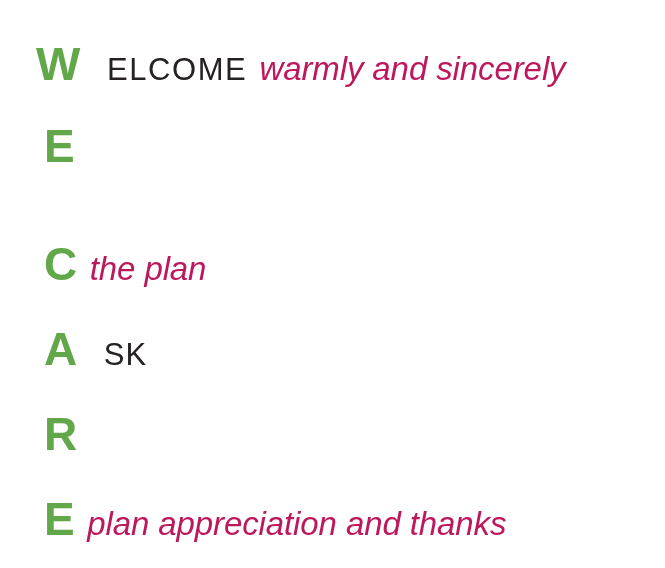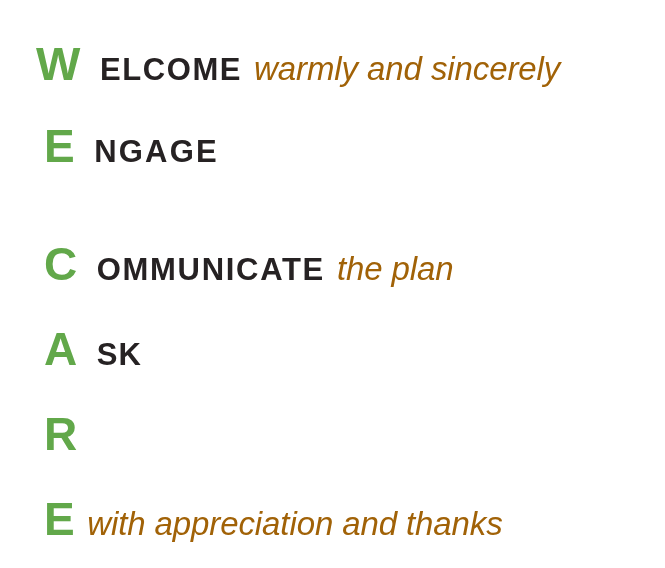--- a/index.html
+++ b/index.html
@@ -50,37 +50,37 @@
     font-size: 46px;
     line-height: 1;
     color: #62a84a;
     letter-spacing: 0.5px;
     display: inline-block;
   }
 
   
   .word-rest {
     font-family: "Liberation Sans", sans-serif;
-    font-weight: 700;
+    font-weight: 400;
     font-size: 31px;
     line-height: 1;
     color: #262223;
     letter-spacing: 1.6px;
     display: inline-block;
-    margin-left: 19px;
+    margin-left: 26px;
   }
 
   
   .phrase {
     font-family: "Liberation Sans", sans-serif;
     font-style: italic;
     font-weight: 400;
     font-size: 33px;
     line-height: 1;
-    color: #a16207;
+    color: #be185d;
     letter-spacing: -0.1px;
     display: inline-block;
     margin-left: 12px;
   }
 
   
   .line-0 { top: 40px; }
   .line-1 { top: 123px; left: 44px; }
   .line-2 { top: 241px; left: 44px; }
   .line-3 { top: 326px; left: 44px; }
@@ -101,37 +101,35 @@
   <ul class="acronym-list">
 
     <li class="acronym-line line-0">
       <span class="lead-cap">W</span>
       <span class="word-rest">ELCOME</span>
       <span class="phrase">warmly and sincerely</span>
     </li>
 
     <li class="acronym-line line-1">
       <span class="lead-cap">E</span>
-      <span class="word-rest">NGAGE</span>
     </li>
 
     <li class="acronym-line line-2">
       <span class="lead-cap">C</span>
-      <span class="word-rest">OMMUNICATE</span>
       <span class="phrase">the plan</span>
     </li>
 
     <li class="acronym-line line-3">
       <span class="lead-cap">A</span>
       <span class="word-rest">SK</span>
     </li>
 
     <li class="acronym-line line-4">
       <span class="lead-cap">R</span>
     </li>
 
     <li class="acronym-line line-5">
       <span class="lead-cap">E</span>
-      <span class="phrase">with appreciation and thanks</span>
+      <span class="phrase">plan appreciation and thanks</span>
     </li>
 
   </ul>
 </div>
 
 </body></html>

